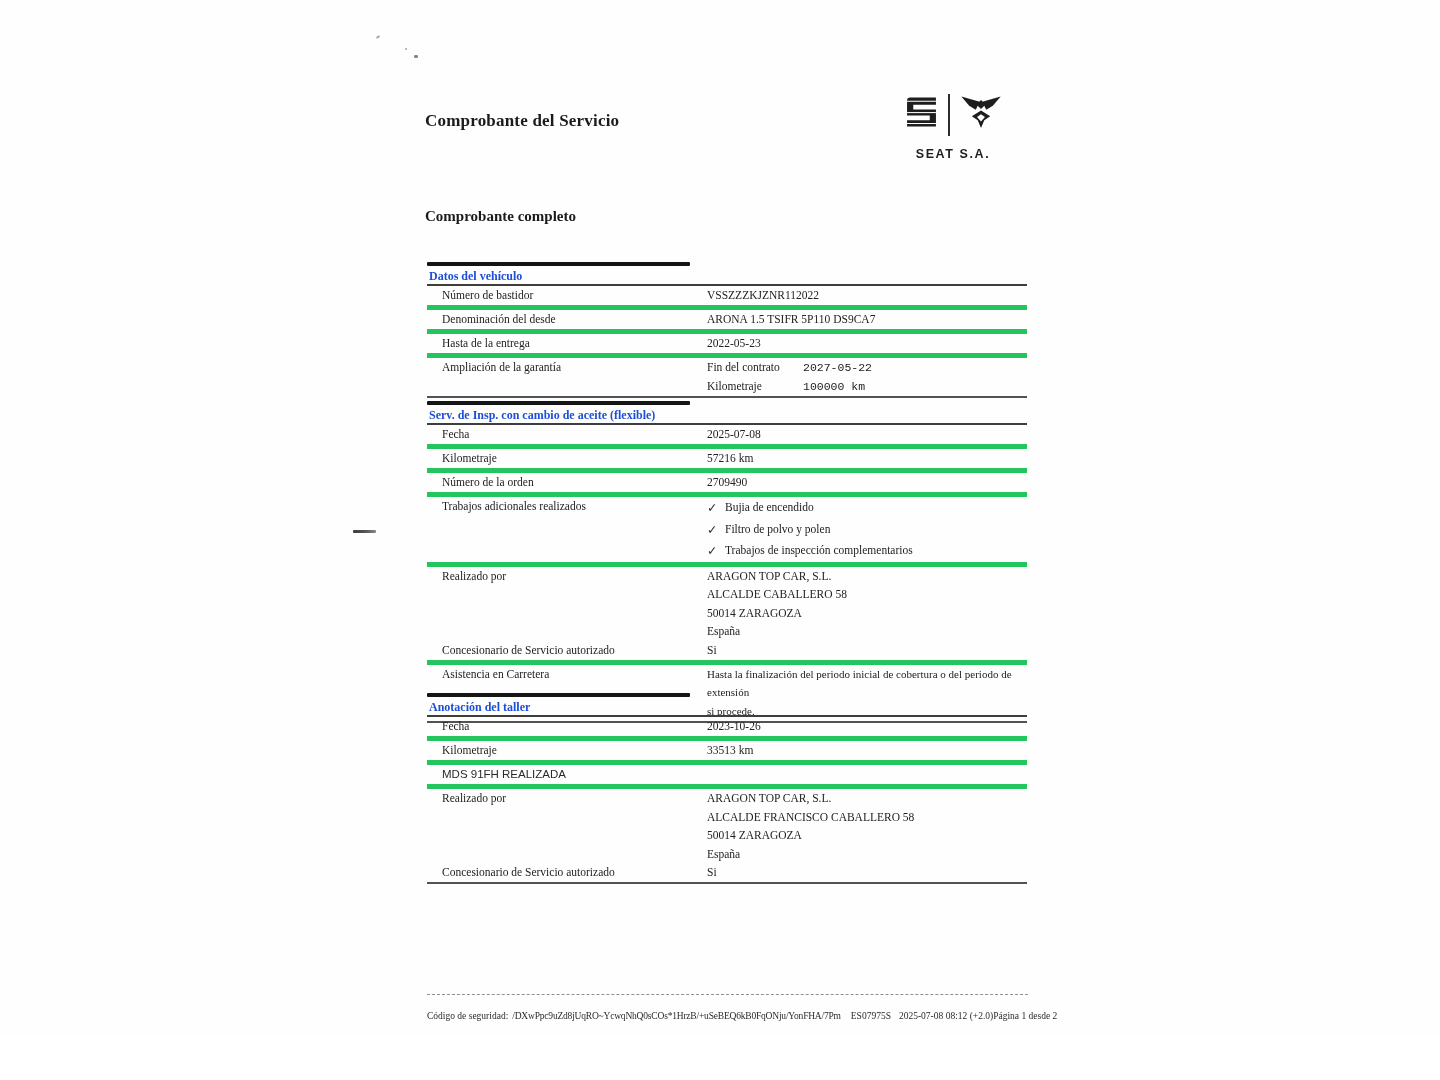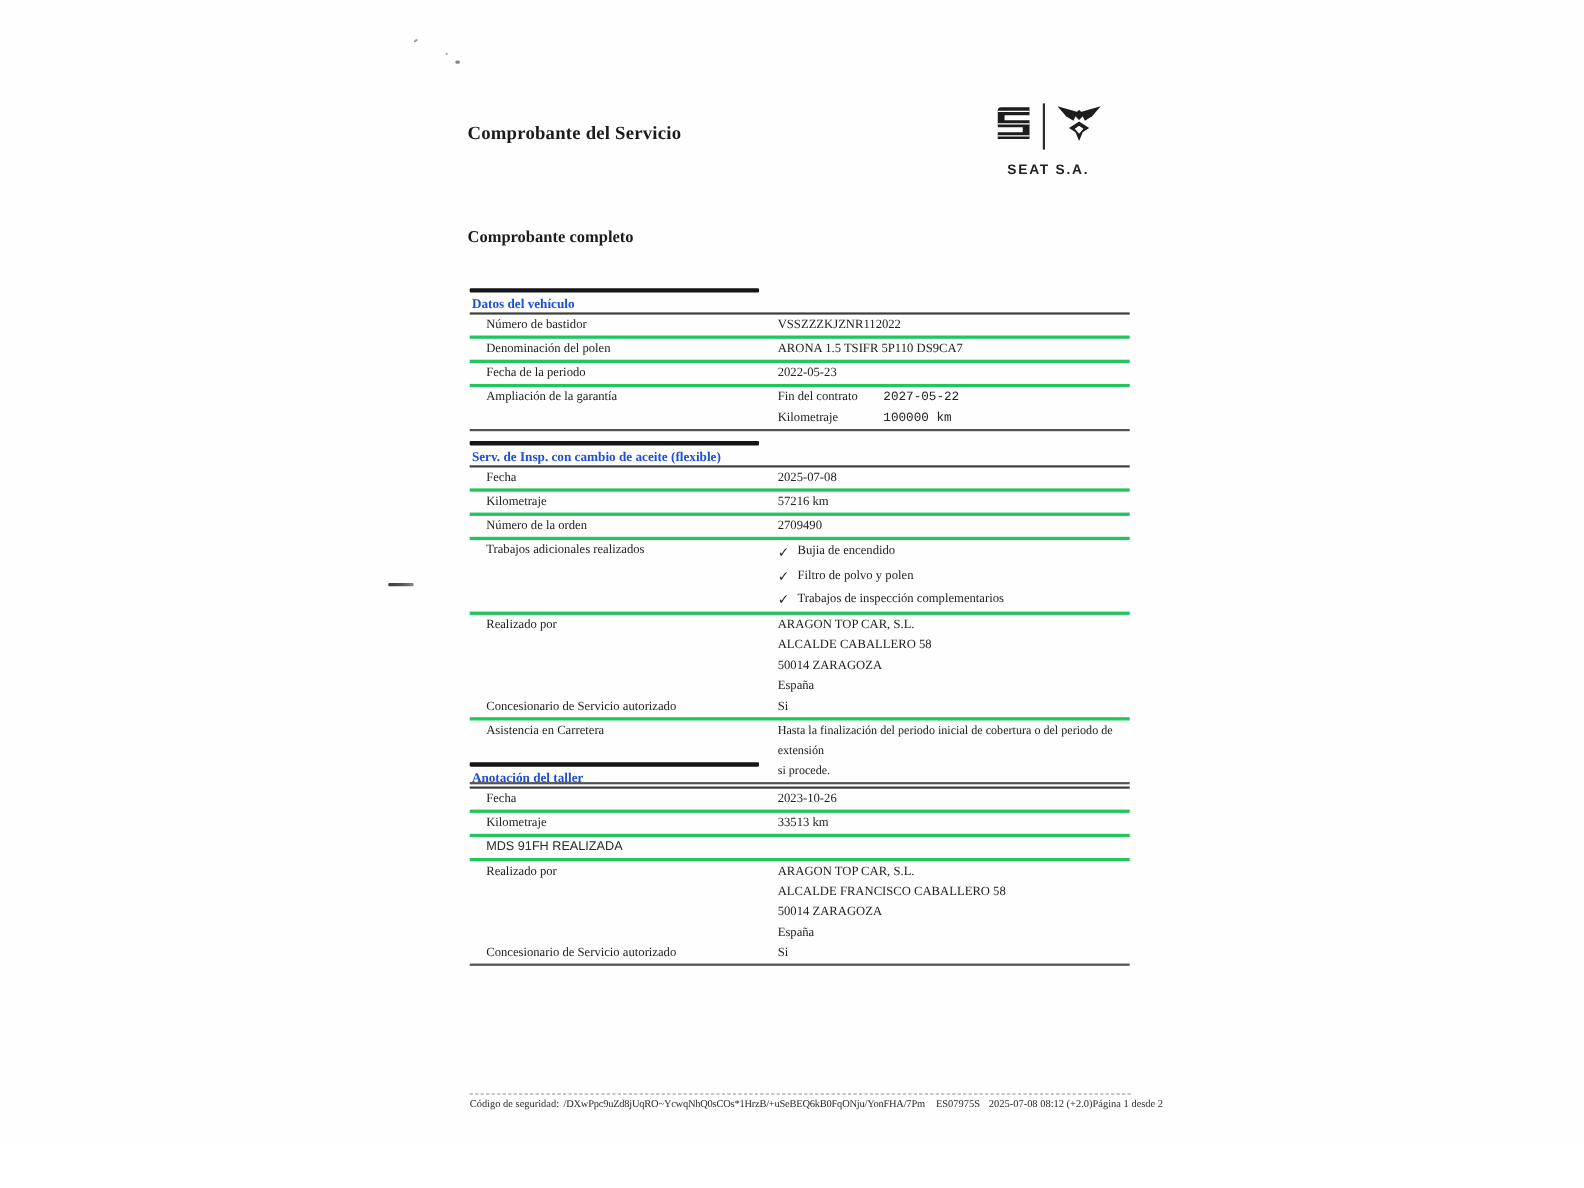--- a/index.html
+++ b/index.html
@@ -28,21 +28,21 @@
     font-size:12.5px; font-weight:700; letter-spacing:1.6px; color:#1f1f1f; white-space:nowrap;
   }
 
   
   .section { position:absolute; left:427px; width:600px; }
   .sec-bar { width:263px; height:4px; background:#151515; margin-bottom:2px; border-radius:1px; }
   .sec-head {
     font-size:12px; font-weight:bold; line-height:16px; padding-left:2px; color:#1d4ed8;
     border-bottom:2px solid #3e3e3e;
   }
-  .row { display:flex; align-items:flex-start; border-bottom:3px solid #22c55e; }
+  .row { display:flex; align-items:flex-start; border-bottom:5px solid #22c55e; }
   .row.noline { border-bottom:none; }
   .row.endline { border-bottom:2px solid #525252; }
   .lbl { flex:0 0 280px; box-sizing:border-box; padding-left:15px; font-size:11.5px; line-height:19px; }
   .val { flex:1; font-size:11.5px; line-height:19px; }
   .subrow { display:flex; }
   .sub-lbl { flex:0 0 96px; font-size:11.5px; line-height:19px; }
   .sub-val { flex:1; font-size:11.5px; line-height:19px;font-family:Liberation Mono, monospace; }
   .check-item { display:flex; align-items:flex-start; line-height:19.5px; padding:1px 0; }
   .check-glyph { width:18px; font-size:12.5px; color:#2a2a2a; font-family:"DejaVu Sans", sans-serif; }
   .check-text { font-size:11.5px; }
@@ -53,21 +53,21 @@
 
   
   .footer {
     position:absolute; left:427px; top:994px; width:601px;
     border-top:1px dashed #8f8f8f; padding-top:4px;
     display:flex; align-items:baseline; font-size:9.5px; color:#2a2a2a; white-space:nowrap;
   }
   .footer .sec-code { margin-left:4px; letter-spacing:-0.2px; }
   .footer .station { margin-left:10px; }
   .footer .stamp { margin-left:8px; }
-  .footer .pageinfo { margin-left:auto; }
+  .footer .pageinfo { margin-left:auto;margin-top:12px; }
 
   
   .speck { position:absolute; background:#8f8f8f; border-radius:50%; }
   .speck1 { left:376px; top:36px; width:4px; height:2px; transform:rotate(-35deg); background:#9a9a9a; }
   .speck2 { left:405px; top:48px; width:2px; height:2px; background:#a6a6a6; }
   .speck3 { left:414px; top:55px; width:4px; height:3px; background:#838383; border-radius:40%; }
   .margin-dash { position:absolute; left:353px; top:530px; width:23px; height:3px;
                  background:linear-gradient(90deg,#3c3c3c 0%, #555 55%, #8a8a8a 100%); border-radius:1px; }
 </style>
 </head>
@@ -110,25 +110,25 @@
   <div class="doc-subtitle">Comprobante completo</div>
 
   <div class="section" style="top:262px;">
     <div class="sec-bar"></div>
     <div class="sec-head">Datos del vehículo</div>
     <div class="row">
       <div class="lbl">Número de bastidor</div>
       <div class="val">VSSZZZKJZNR112022</div>
     </div>
     <div class="row">
-      <div class="lbl">Denominación del polen</div>
+      <div class="lbl">Denominación del desde</div>
       <div class="val">ARONA 1.5 TSIFR 5P110 DS9CA7</div>
     </div>
     <div class="row">
-      <div class="lbl">Fecha de la periodo</div>
+      <div class="lbl">Hasta de la entrega</div>
       <div class="val">2022-05-23</div>
     </div>
     <div class="row endline">
       <div class="lbl">Ampliación de la garantía</div>
       <div class="val">
         <div class="subrow">
           <div class="sub-lbl">Fin del contrato</div>
           <div class="sub-val">2027-05-22</div>
         </div>
         <div class="subrow">

